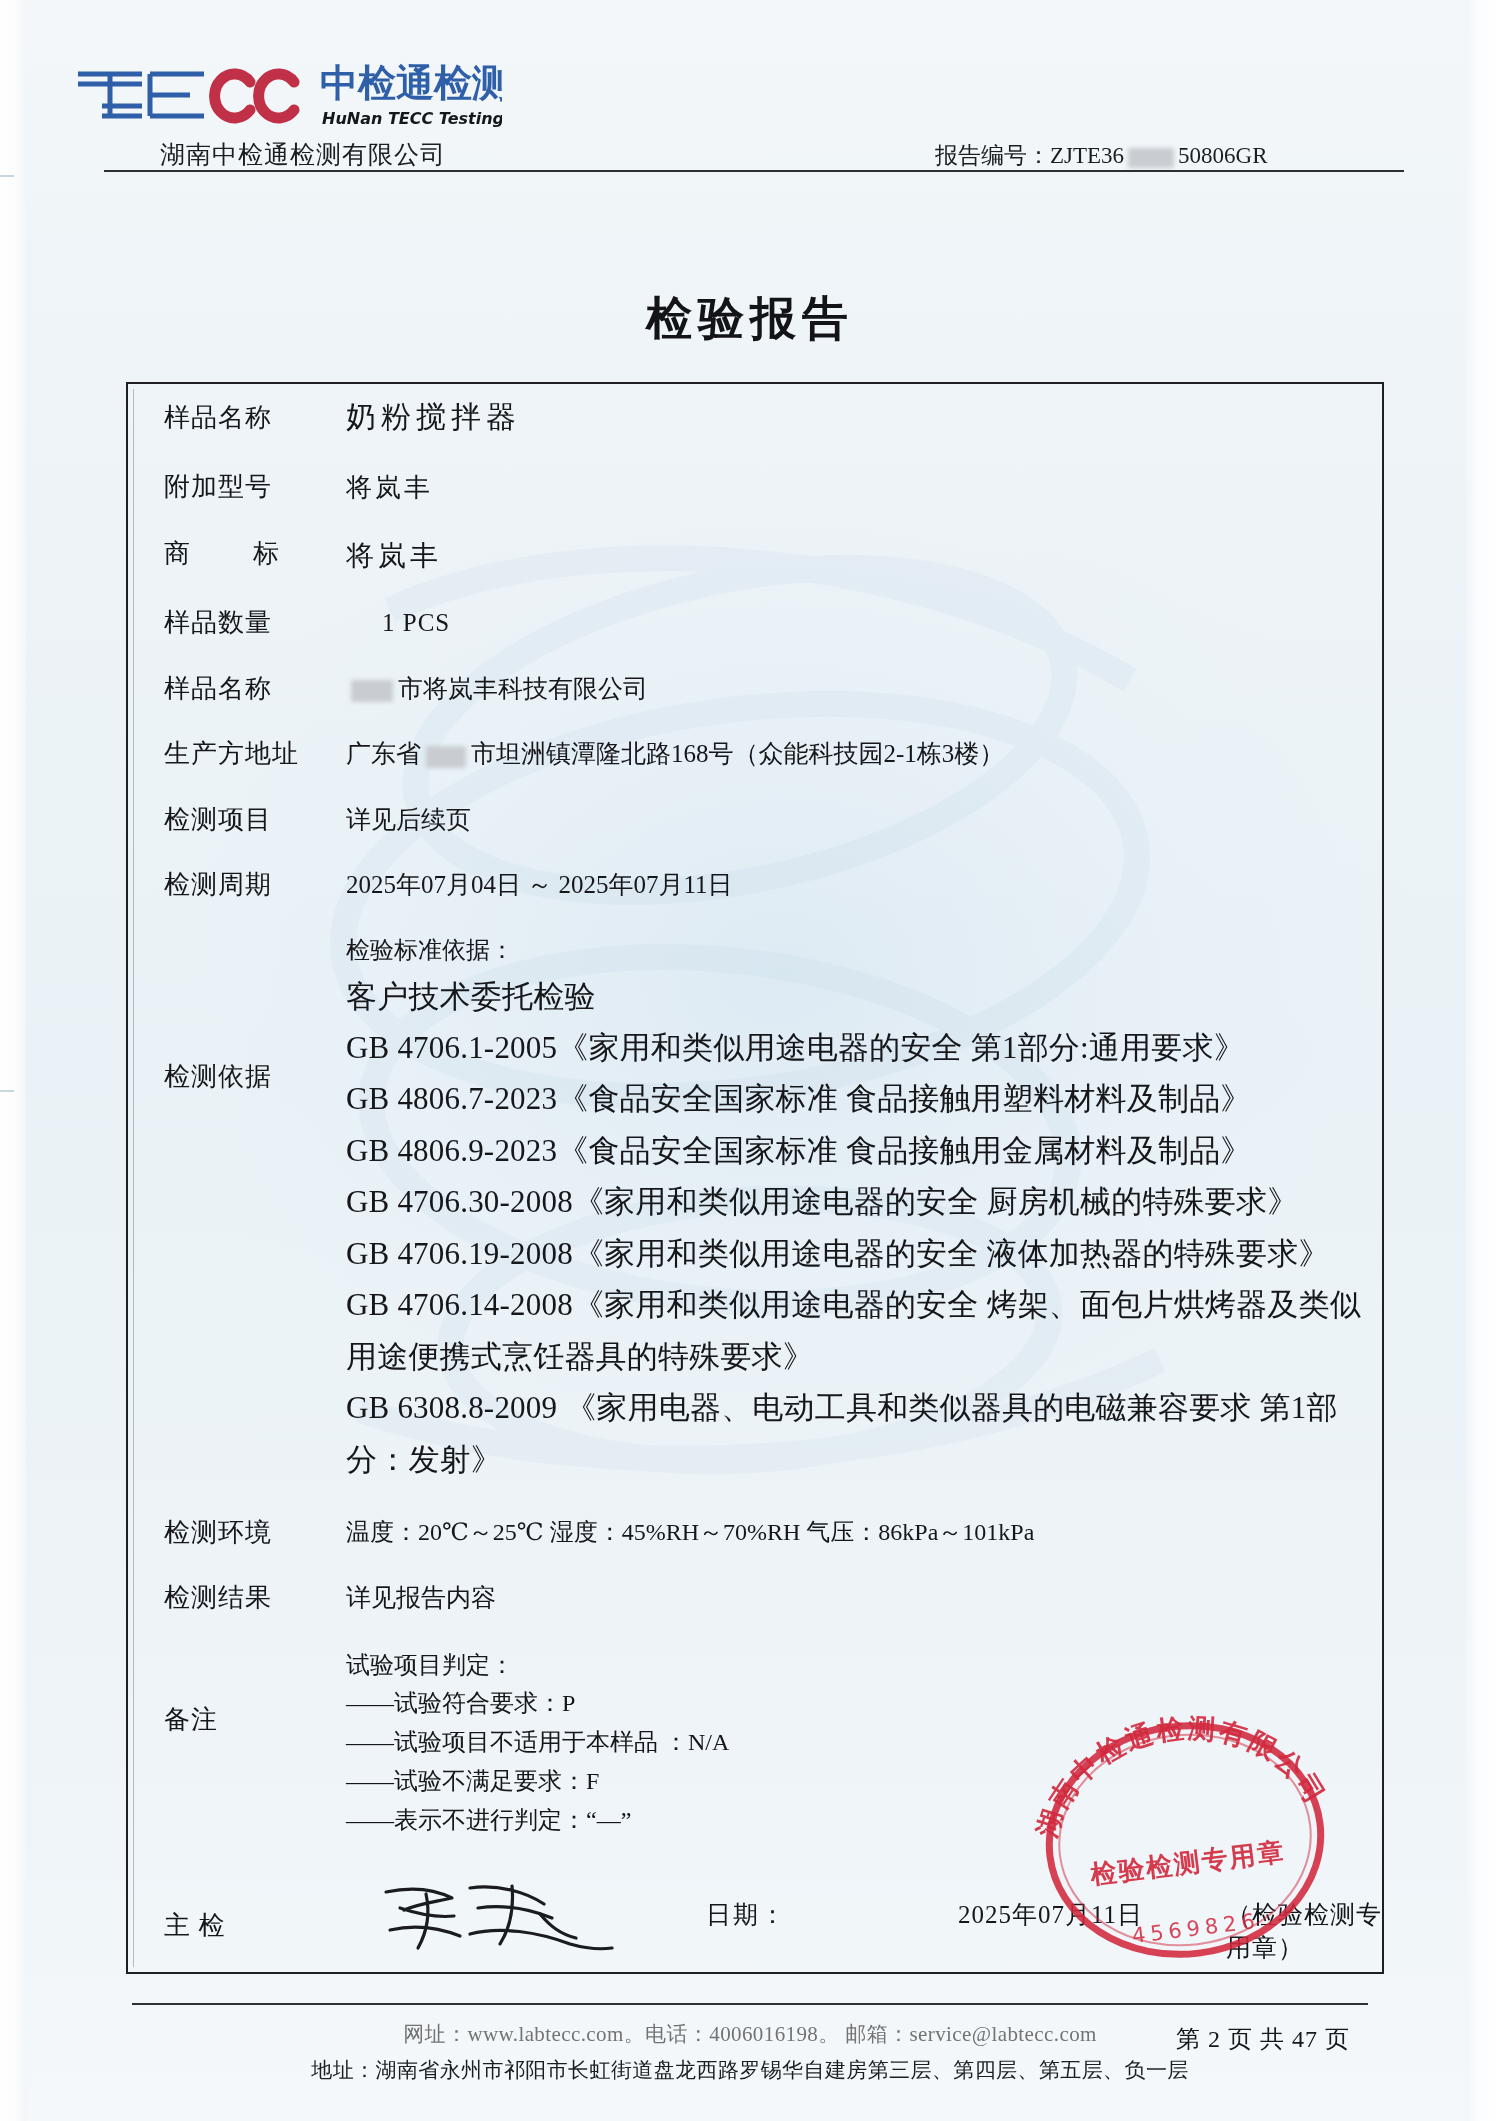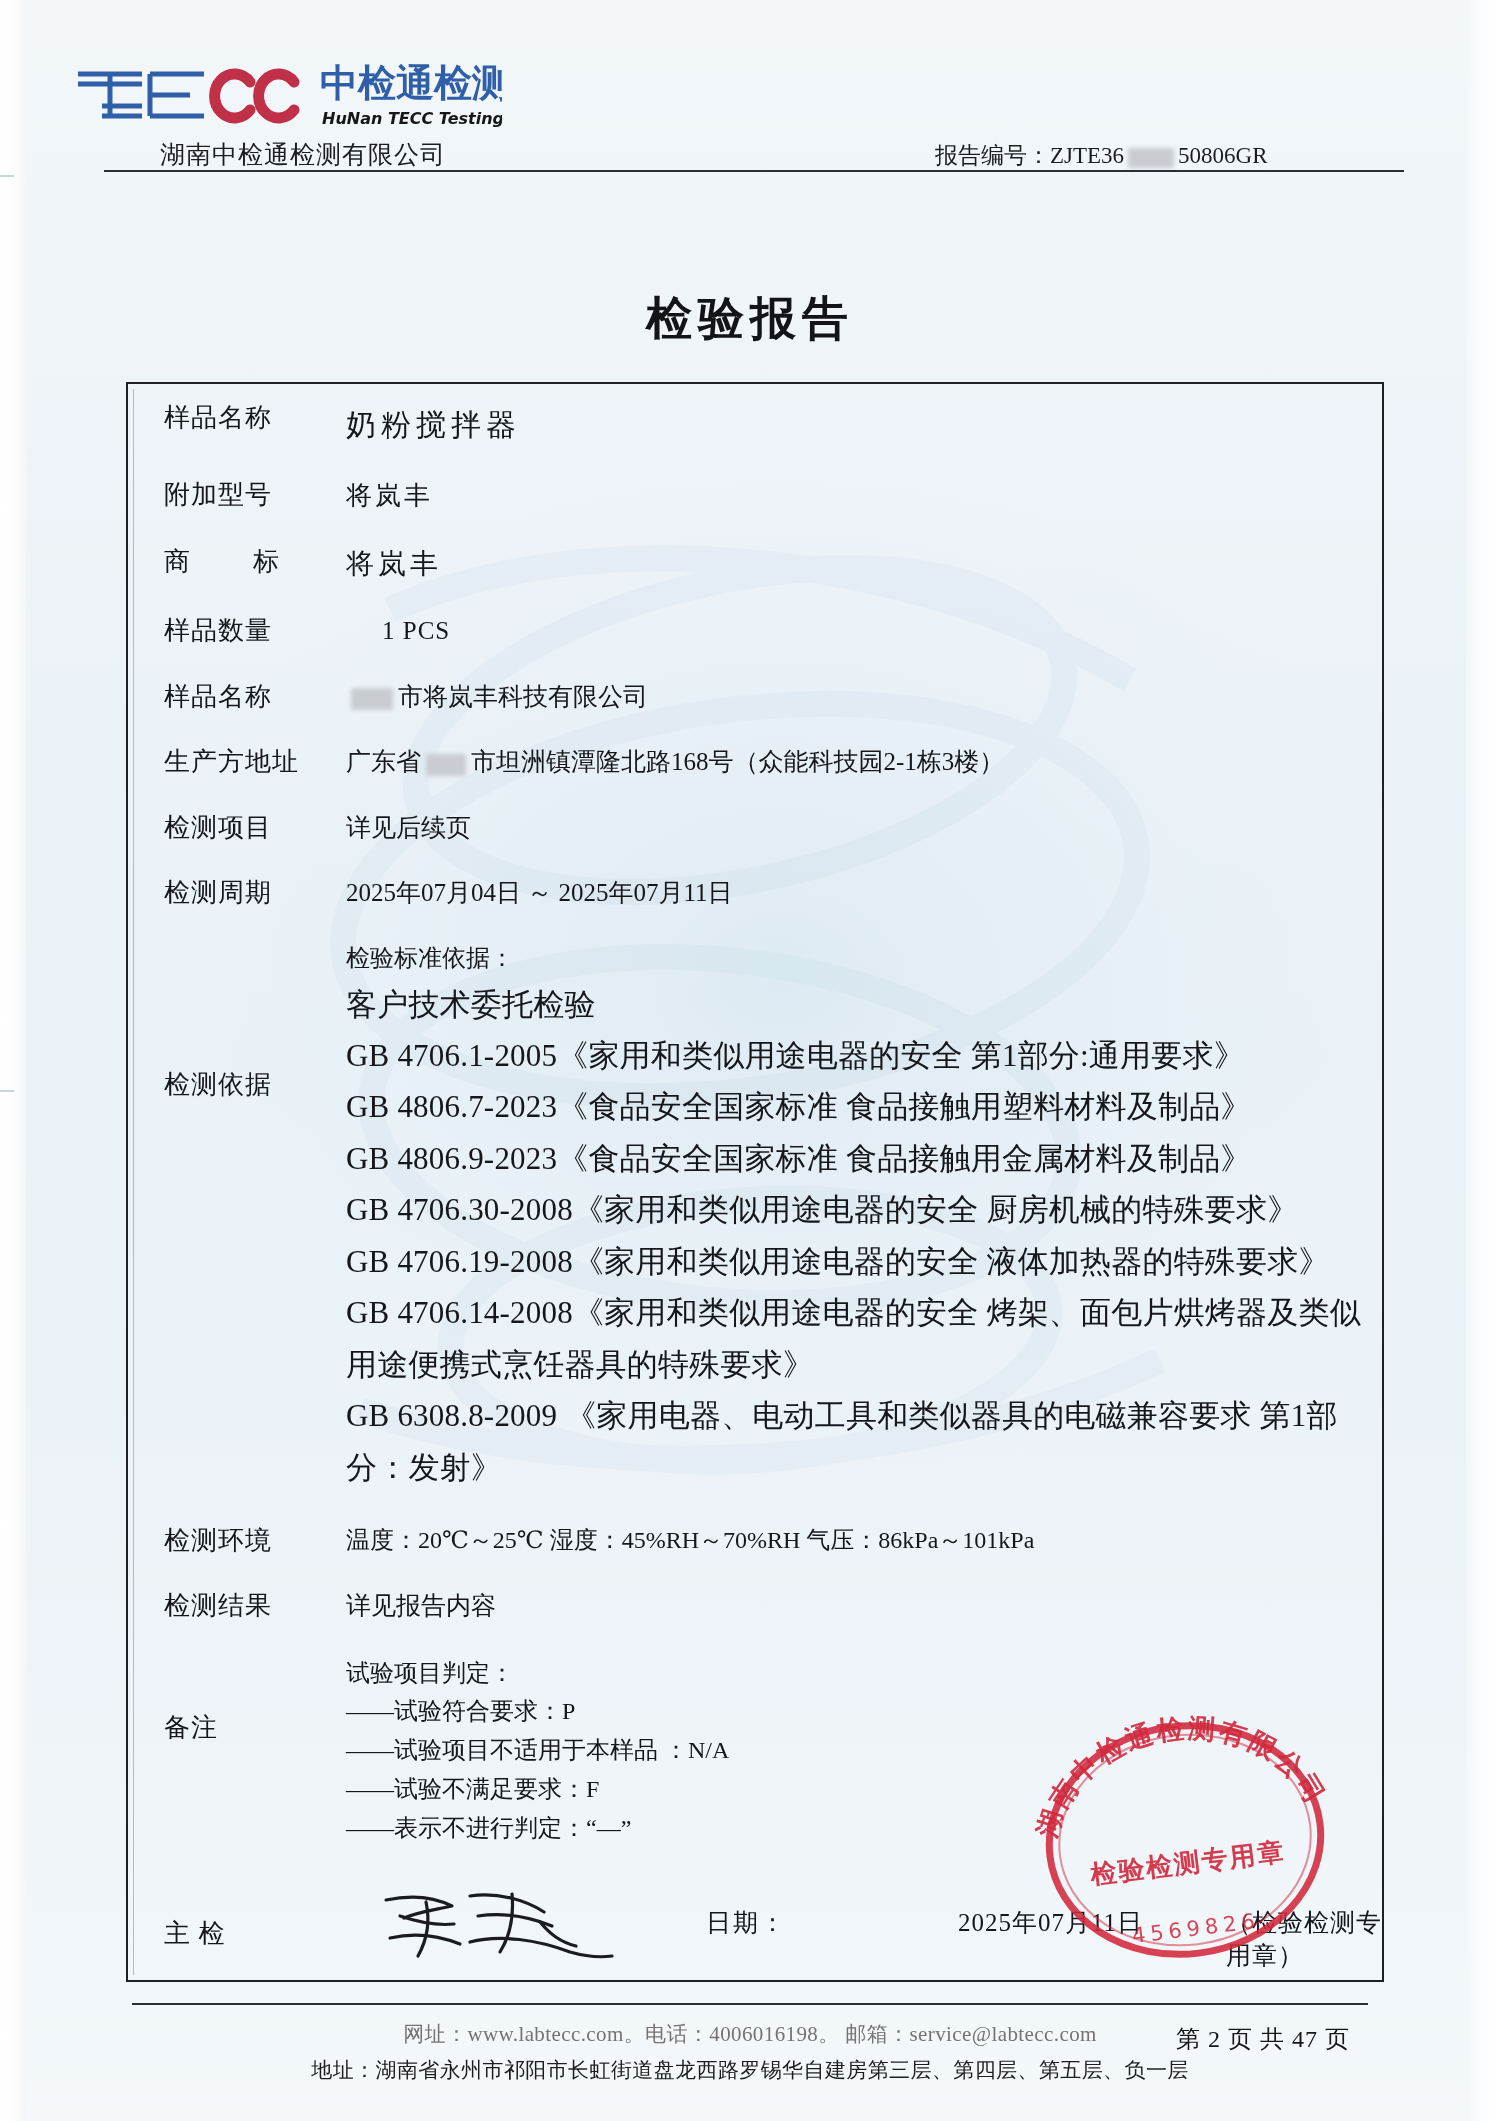--- a/index.html
+++ b/index.html
@@ -105,21 +105,21 @@
     font-size:25px;color:#15171a;
     box-sizing:border-box;
     line-height:1.42;
   }
   .val.hand{
     font-family:"DejaVu Serif","Liberation Serif",serif;
     font-size:27px;letter-spacing:3px;
   }
   .val.small{font-size:24px;}
 
-  .row-sample .val{font-size:30px;letter-spacing:5px;padding-top:12px;margin-top:8px;}
+  .row-sample .val{font-size:30px;letter-spacing:5px;padding-top:12px;}
   .row-model .val{font-size:26px;letter-spacing:3px;}
   .row-brand .val{font-size:28px;letter-spacing:4px;}
   .row-qty .val{font-size:25px;letter-spacing:1px;margin-left:36px;}
 
   .row-basis{min-height:352px;}
   .row-basis .lbl{
     padding-top:0;
     display:flex;align-items:center;justify-content:flex-start;
   }
   .row-basis .lbl-inner{

